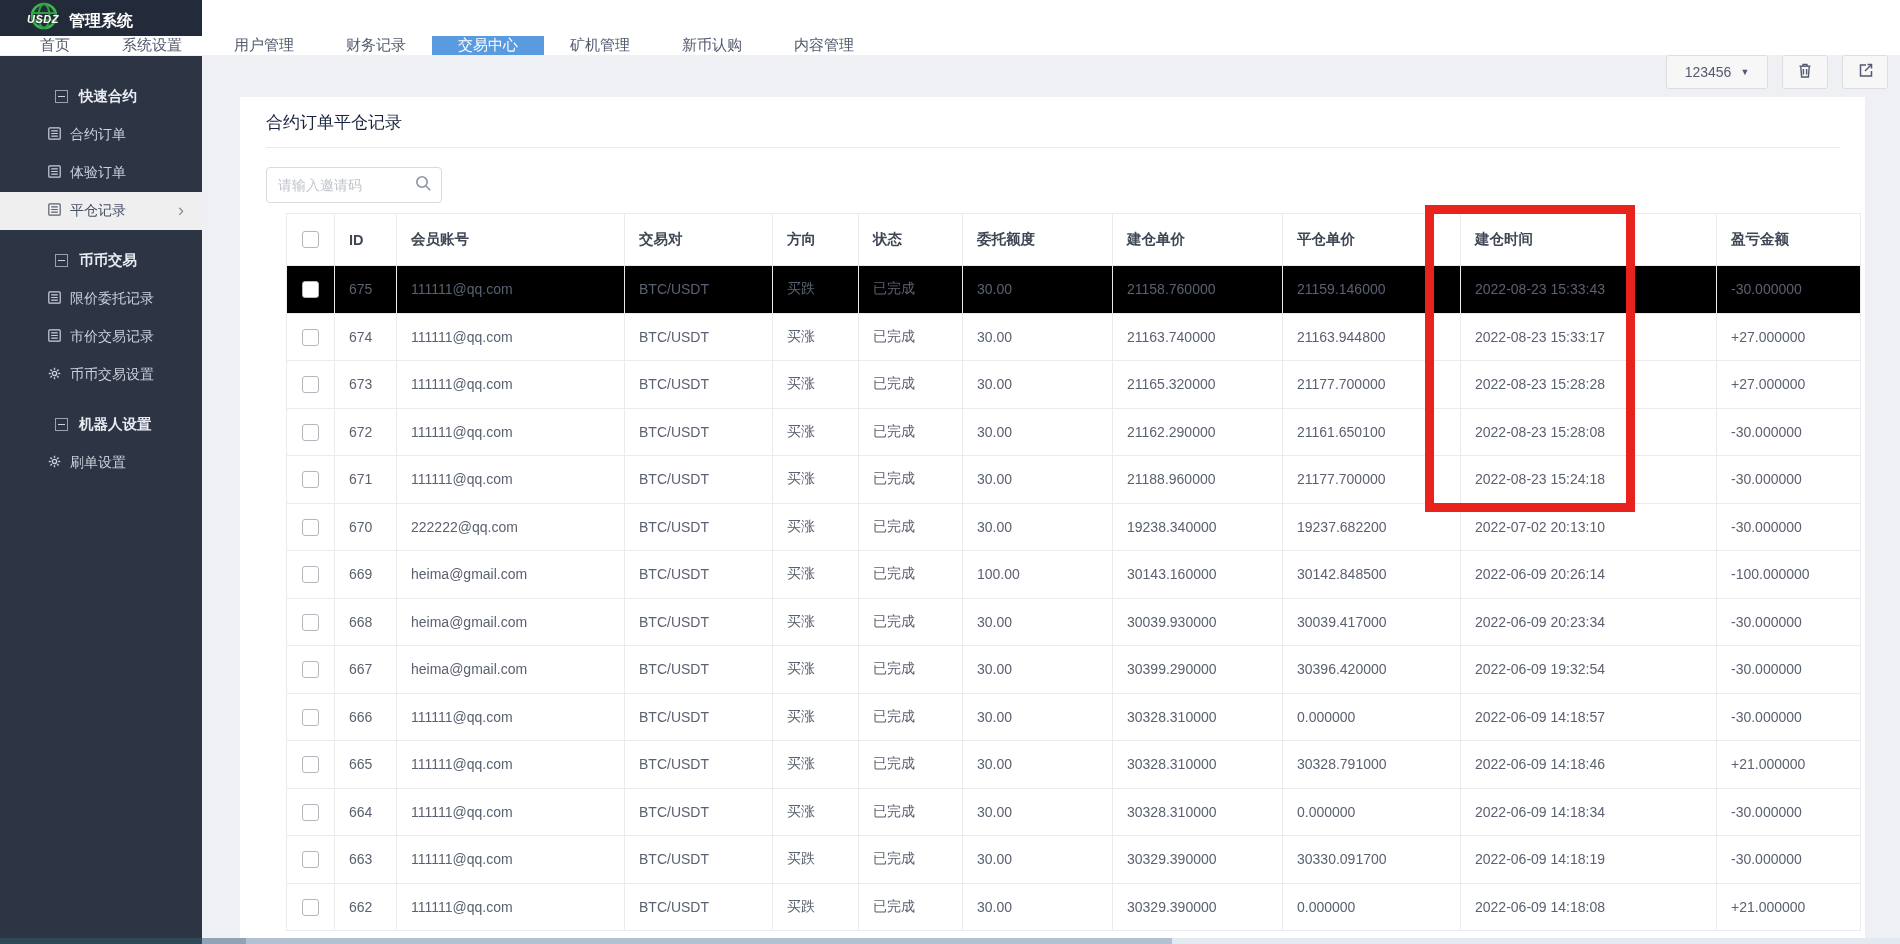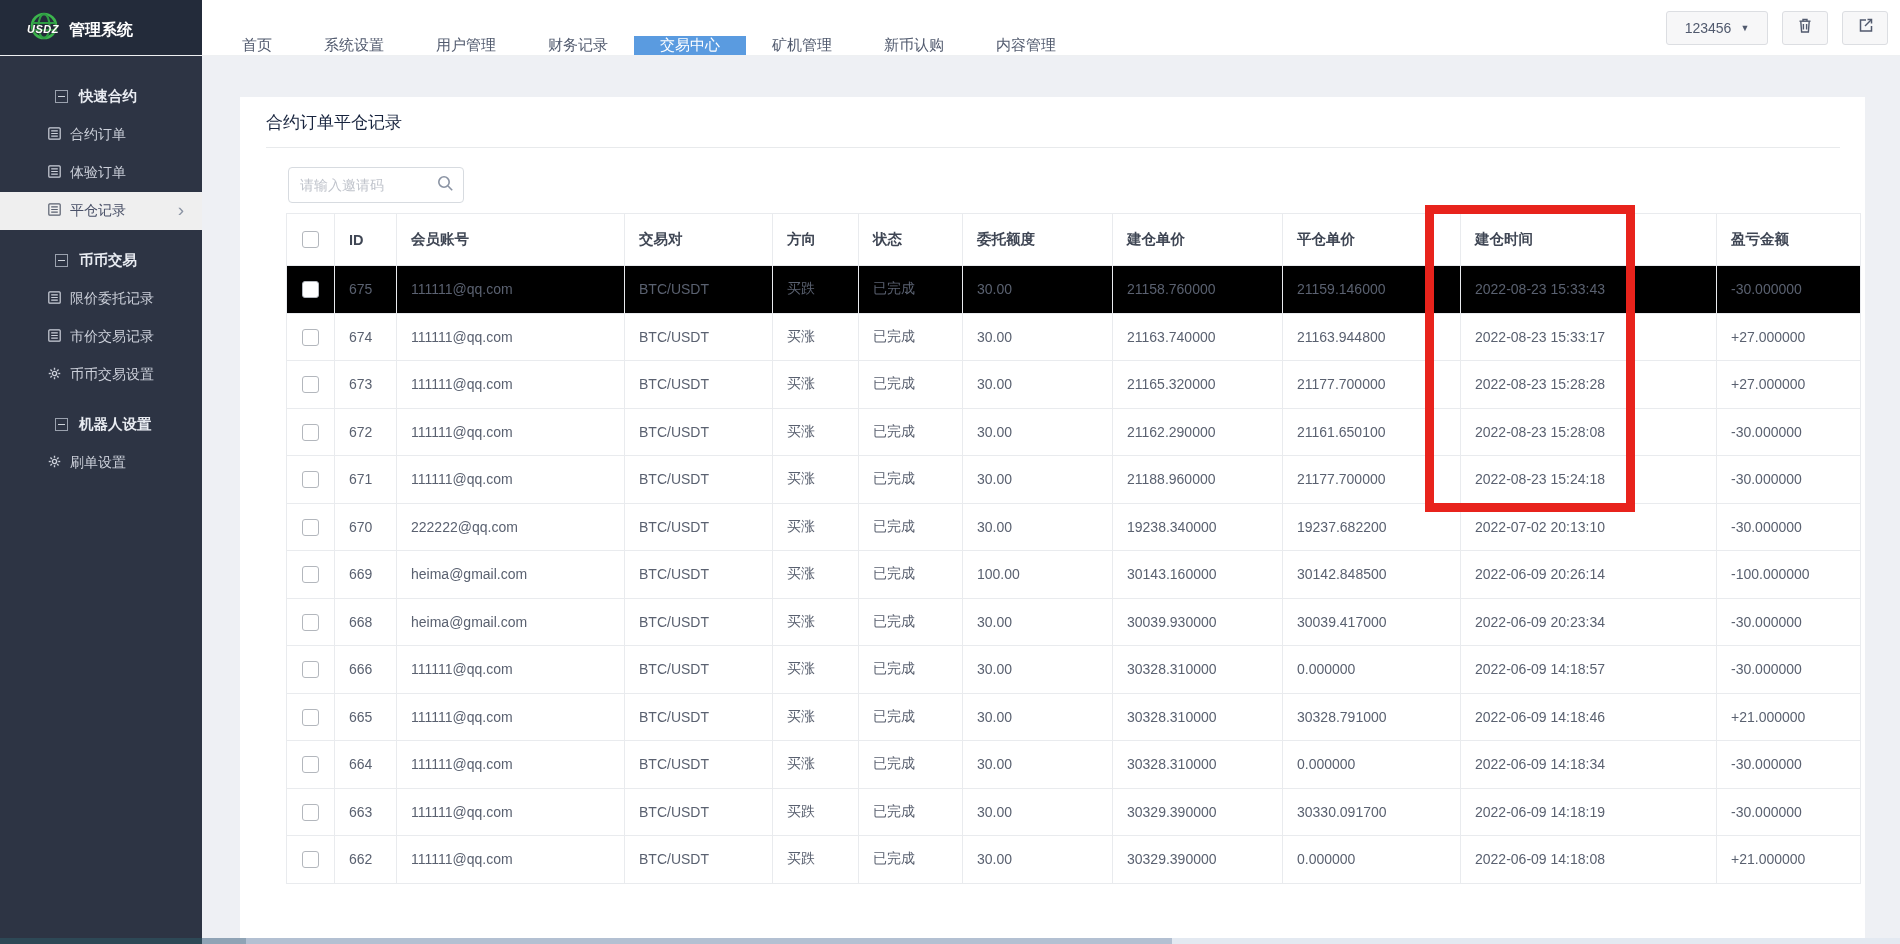--- a/index.html
+++ b/index.html
@@ -1,21 +1,21 @@
 <!DOCTYPE html>
 <html><head>
 <meta charset="utf-8">
 <style>
   * { margin:0; padding:0; box-sizing:border-box; }
   html,body { width:1900px; height:944px; overflow:hidden;
     font-family:"Liberation Sans","DejaVu Sans",sans-serif; background:#eef0f4; }
 
   
   .topbar { position:absolute; left:0; top:0; width:1900px; height:56px; background:#fff;
-    border-bottom:1px solid #eef0f2; z-index:30; display:flex; align-items:stretch; }
+    border-bottom:1px solid #eef0f2; z-index:30; display:flex; align-items:stretch;flex-direction:column; }
   .logo-block { width:202px; background:#232b3a; display:flex; align-items:center; gap:7px;
     padding-left:26px; flex:0 0 auto; }
   .logo-globe { position:relative; width:36px; height:36px; flex:0 0 auto; }
   .logo-brand { position:absolute; left:1px; top:13px; color:#fff; font-style:italic;
     font-weight:bold; font-size:11px; letter-spacing:.5px; text-shadow:0 0 2px #222; }
   .logo-title { color:#fff; font-size:16px; font-weight:bold; margin-top:6px; }
   .topnav { display:flex; align-items:flex-end; margin-left:14px; }
   .topnav .nav-item { display:flex; align-items:center; padding:0 26px; font-size:15px;
     color:#515a6e; cursor:pointer; }
   .topnav .nav-item.active { background:#5a9be0; color:#fff; }
@@ -42,21 +42,21 @@
     font-size:19px; color:#8a93a3; line-height:1; }
   .side-gap { height:10px; }
 
   
   .main { position:absolute; left:212px; top:56px; width:1698px; height:876px; background:#eef0f4; }
   .card { position:absolute; left:28px; top:41px; width:1625px; height:841px; background:#fff;
     padding:0 25px 0 26px; }
   .page-title-row { height:51px; border-bottom:1px solid #e8eaec; display:flex; align-items:center; }
   .page-title { font-size:17px; color:#17233d; font-weight:normal; }
   .search-row { margin-top:19px; height:36px; }
-  .search-box { position:relative; width:176px; height:36px;margin-left:22px; }
+  .search-box { position:relative; width:176px; height:36px; }
   .search-input { width:176px; height:36px; border:1px solid #d7dbe0; border-radius:4px;
     padding:0 34px 0 11px; font-size:14px; color:#515a6e; outline:none;
     font-family:"Liberation Sans","DejaVu Sans",sans-serif; }
   .search-input::placeholder { color:#c0c4cc; }
   .search-icon-btn { position:absolute; right:8px; top:7px; width:22px; height:22px;
     display:flex; align-items:center; justify-content:center; cursor:pointer; background:none; border:none; }
 
   
   table.records { margin-top:10px; border-collapse:collapse; table-layout:fixed; width:1574px;margin-left:20px; }
   table.records th, table.records td { border:1px solid #e9ebee; overflow:hidden;
@@ -370,20 +370,33 @@
             <td class="t-green">买涨</td>
             <td class="t-green">已完成</td>
             <td>30.00</td>
             <td>30039.930000</td>
             <td class="t-red">30039.417000</td>
             <td>2022-06-09 20:23:34</td>
             <td class="t-red">-30.000000</td>
           </tr>
           <tr>
             <td class="c-check"><span class="checkbox"></span></td>
+            <td>667</td>
+            <td>heima@gmail.com</td>
+            <td>BTC/USDT</td>
+            <td class="t-green">买涨</td>
+            <td class="t-green">已完成</td>
+            <td>30.00</td>
+            <td>30399.290000</td>
+            <td class="t-red">30396.420000</td>
+            <td>2022-06-09 19:32:54</td>
+            <td class="t-red">-30.000000</td>
+          </tr>
+          <tr>
+            <td class="c-check"><span class="checkbox"></span></td>
             <td>666</td>
             <td>111111@qq.com</td>
             <td>BTC/USDT</td>
             <td class="t-green">买涨</td>
             <td class="t-green">已完成</td>
             <td>30.00</td>
             <td>30328.310000</td>
             <td class="t-red">0.000000</td>
             <td>2022-06-09 14:18:57</td>
             <td class="t-red">-30.000000</td>

